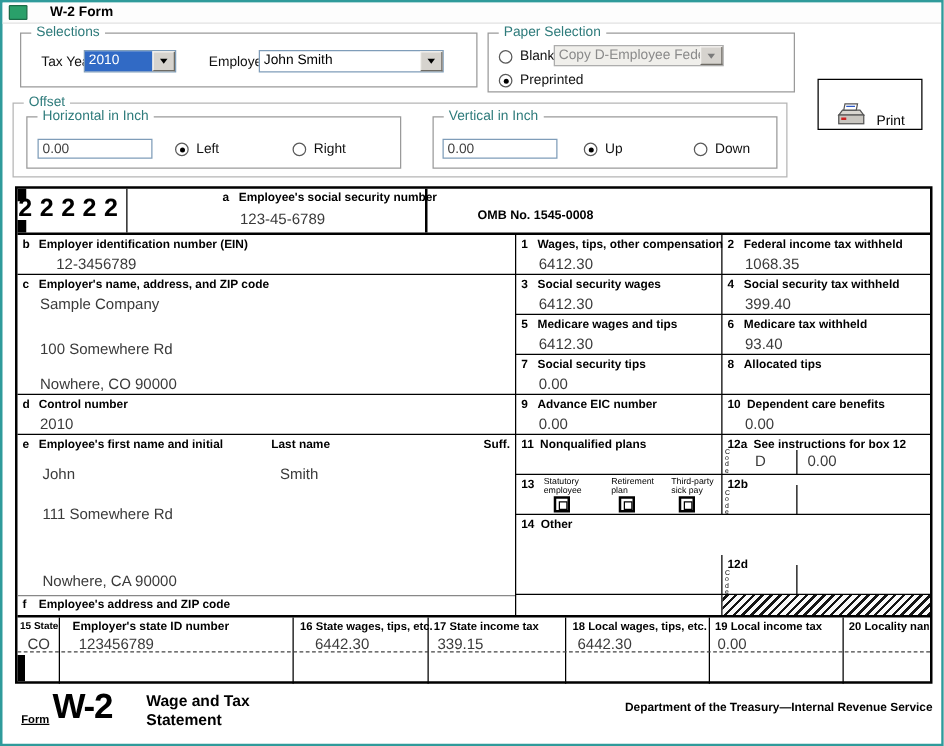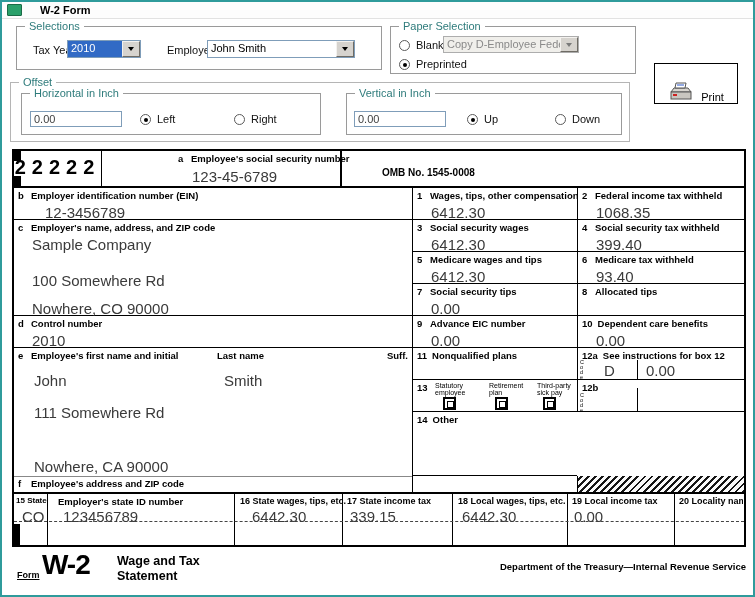--- a/index.html
+++ b/index.html
@@ -29,21 +29,21 @@
   .dd.dis .ddv{color:#8a8a8a;}
   .dd.dis .tri{border-top-color:#7a7a7a;}
   .in{border:1px solid #7f9db9;font-size:11px;font-family:"Liberation Sans",sans-serif;padding:0 3px;color:#3f3f3f;}
   .printbtn{border:1px solid #000;background:#fff;display:flex;align-items:flex-end;justify-content:center;gap:7px;cursor:pointer;}
   .printbtn span{font-size:11px;}
   
   .form{left:10px;top:147px;width:734px;height:398px;border:2px solid #000;background:#fff;}
   .lb{border-left:1px solid #000;} .bb{border-bottom:1px solid #000;} .tb{border-top:1px solid #000;}
   .lbl{font-weight:bold;font-size:9.5px;display:flex;gap:5px;align-items:baseline;padding:2px 2px 0 4px;white-space:nowrap;}
   .num{font-weight:bold;font-size:9.5px;flex:none;min-width:8px;}
-  .val{position:absolute;font-size:15px;color:#3a3a3a;white-space:nowrap;}
+  .val{position:absolute;font-size:12px;color:#3a3a3a;white-space:nowrap;}
   .blk{background:#000;}
   .ck{border:2px solid #000;background:#fff;}
   .cb13{width:13px;height:13px;border:2px solid #000;background:#fff;}
   .cb13::after{content:"";position:absolute;left:2px;top:2px;width:5px;height:5px;border:1px solid #000;}
   .cklab{position:absolute;font-size:7px;line-height:7px;color:#000;width:38px;}
   .vcode{position:absolute;font-size:5.5px;line-height:5px;width:6px;word-break:break-all;color:#000;}
   .dash{border-top:1px dashed #444;}
   .hatch{background:repeating-linear-gradient(-45deg,#151515 0px,#151515 2px,#fafafa 2px,#fafafa 5px);}
   .vline{width:1px;background:#000;}
   .f-form{font-size:9px;font-weight:bold;}
@@ -302,20 +302,25 @@
       <div class="val" style="left:68px;top:14px;">0.00</div>
     </div>
 
     <div class="c lb bb" style="left:563px;top:229px;width:167px;height:32px;">
       <span class="c num" style="left:4px;top:2px;">12b</span>
       <span class="vcode" style="left:2px;top:13px;">Code</span>
       <div class="c vline" style="left:59px;top:8px;height:24px;"></div>
     </div>
 
 
+    <div class="c lb bb" style="left:563px;top:293px;width:167px;height:32px;">
+      <span class="c num" style="left:4px;top:2px;">12d</span>
+      <span class="vcode" style="left:2px;top:13px;">Code</span>
+      <div class="c vline" style="left:59px;top:8px;height:24px;"></div>
+    </div>
     <div class="c lb hatch" style="left:563px;top:325px;width:167px;height:16px;"></div>
 
     <div class="c" style="left:0;top:341px;width:730px;height:53px;border-top:2px solid #000;">
       <div class="c vline" style="left:33px;top:0;height:53px;"></div>
       <div class="c vline" style="left:220px;top:0;height:53px;"></div>
       <div class="c vline" style="left:328px;top:0;height:53px;"></div>
       <div class="c vline" style="left:438px;top:0;height:53px;"></div>
       <div class="c vline" style="left:553px;top:0;height:53px;"></div>
       <div class="c vline" style="left:660px;top:0;height:53px;"></div>
       <div class="c dash" style="left:0;top:27px;width:730px;height:1px;"></div>

